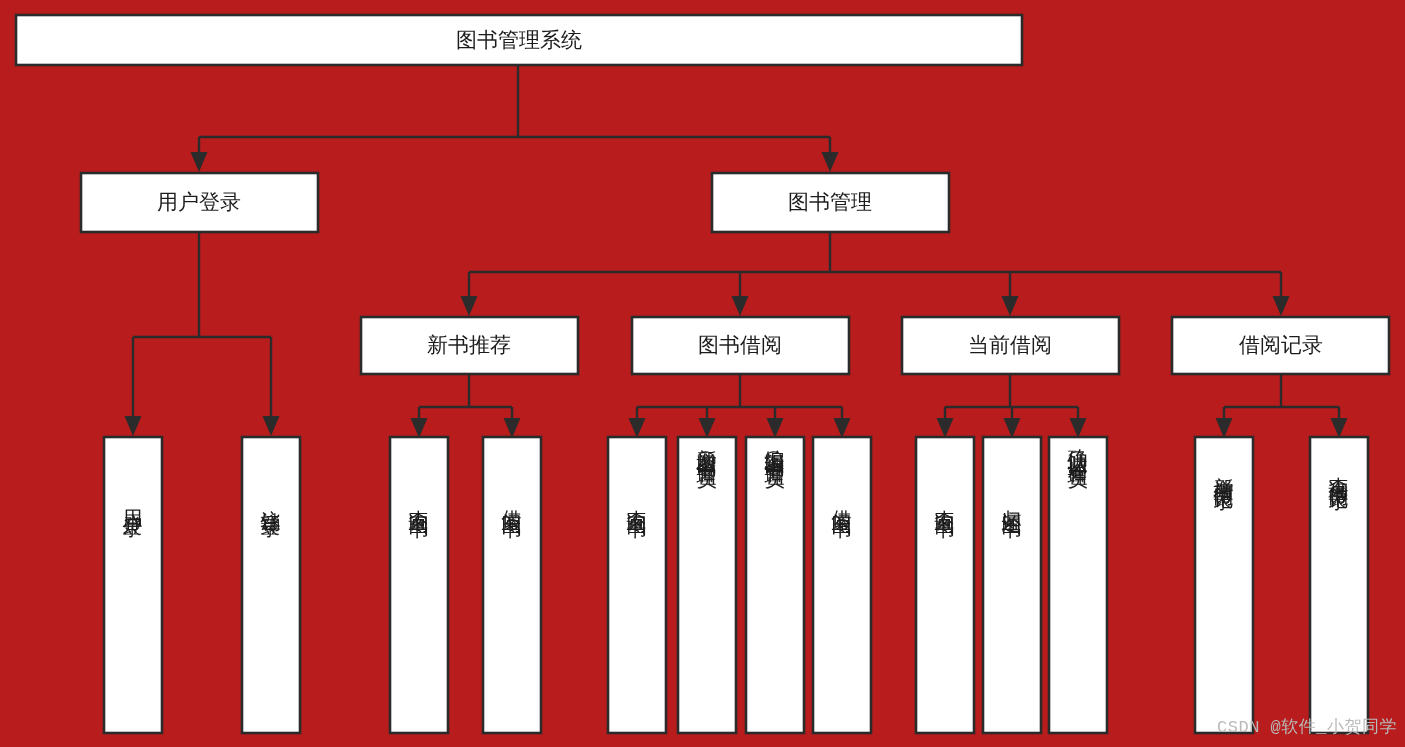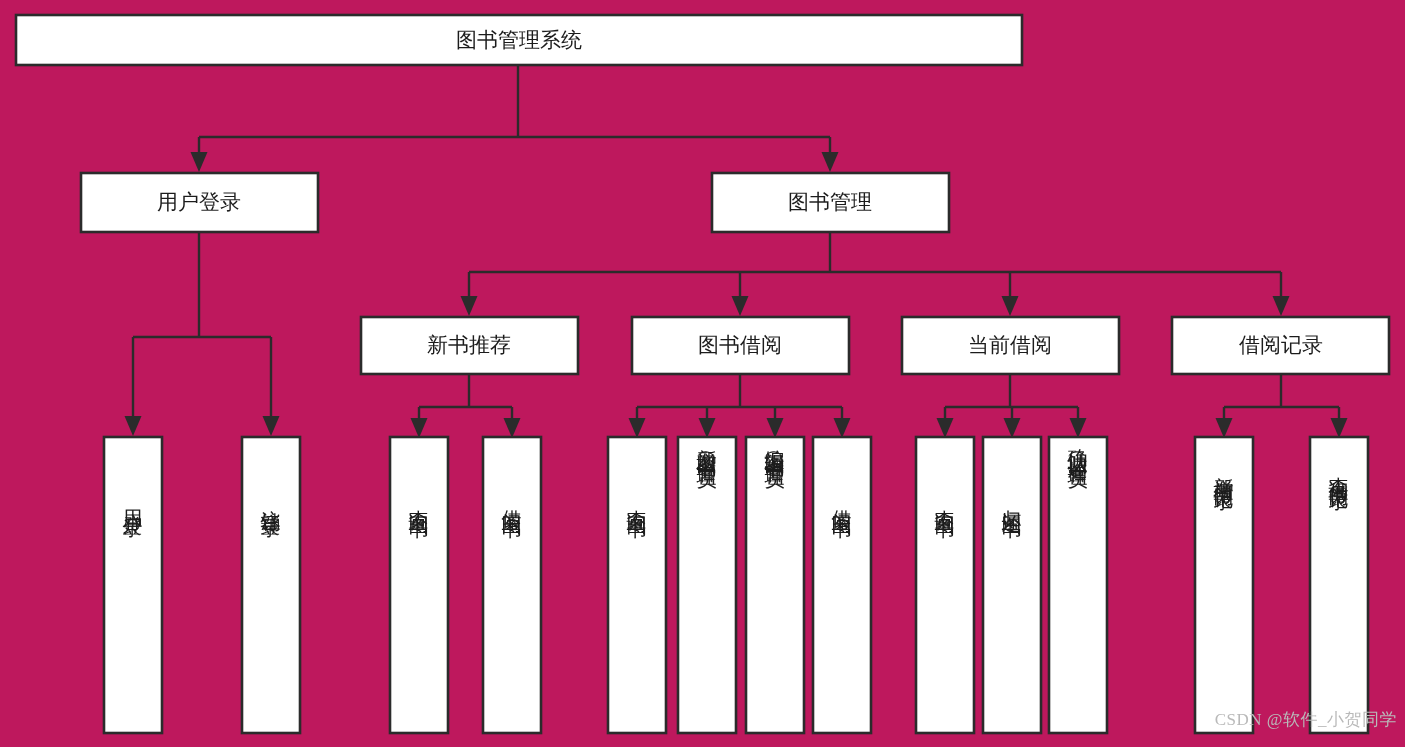--- a/index.html
+++ b/index.html
@@ -4,21 +4,21 @@
 <style>
   html, body {
     margin: 0;
     padding: 0;
     background: #ffffff;
   }
   #canvas {
     position: relative;
     width: 1405px;
     height: 747px;
-    background: #be185d;
+    background: #b91c1c;
     font-family: "Liberation Sans", "DejaVu Sans", sans-serif;
     overflow: hidden;
   }
   svg.diagram {
     position: absolute;
     left: 0;
     top: 0;
     width: 1405px;
     height: 747px;
   }
@@ -50,24 +50,24 @@
     fill: #1c1c1c;
     text-anchor: middle;
     font-family: "Liberation Sans", "DejaVu Sans", sans-serif;
     writing-mode: vertical-rl;
     glyph-orientation-vertical: 0;
     letter-spacing: 3px;
   }
   .watermark {
     position: absolute;
     right: 8px;
-    bottom: 16px;
+    bottom: 9px;
     font-size: 17px;
     color: #b9b9b9;
-    font-family: Liberation Serif, serif;
+    font-family: Liberation Mono, monospace;
     letter-spacing: 0.5px;
     white-space: nowrap;
     pointer-events: none;
   }
 </style>
 </head>
 <body>
 
 <div id="canvas">
 

